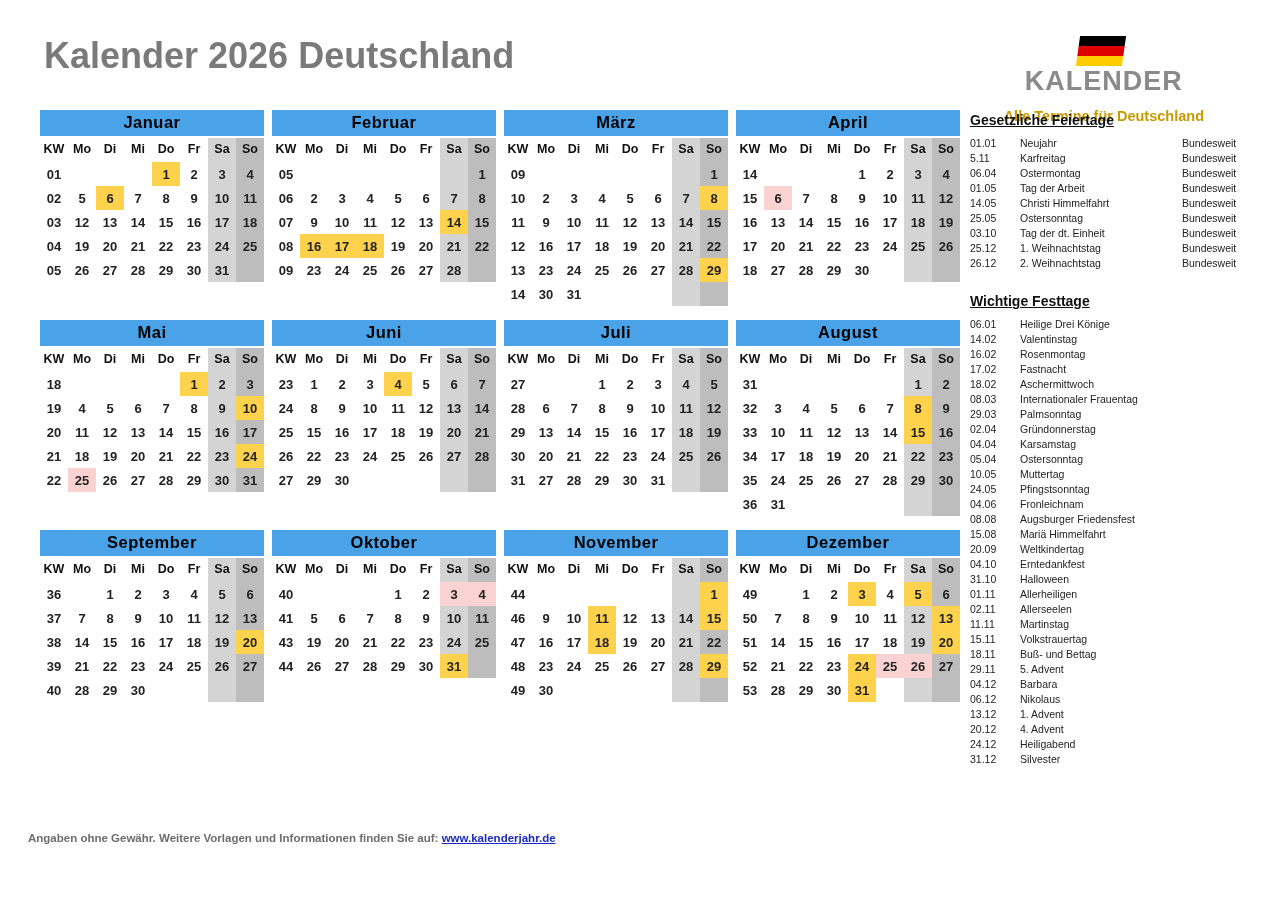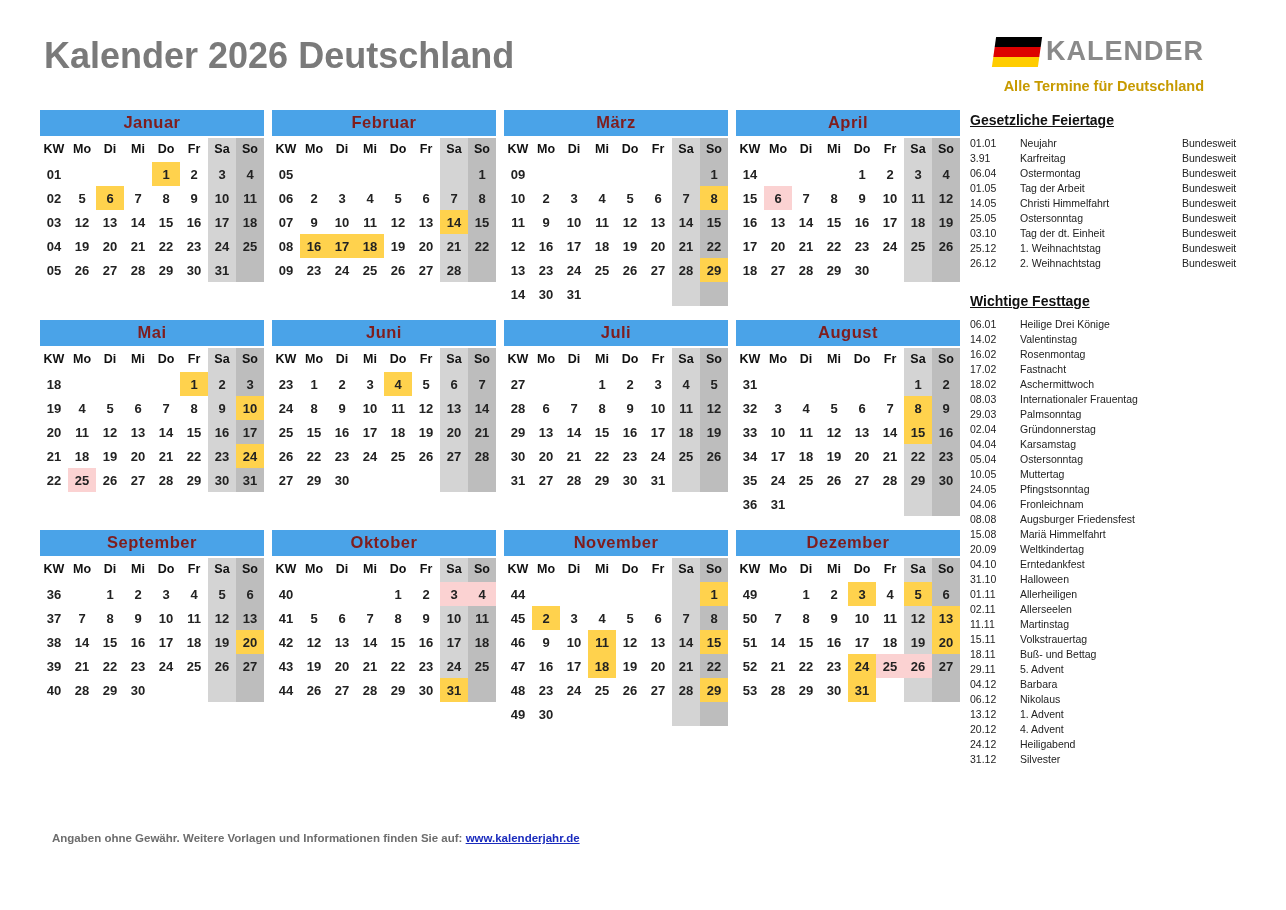--- a/index.html
+++ b/index.html
@@ -32,20 +32,21 @@
   }
   .logo {
     position: absolute;
     right: 40px; top: 2px;
     text-align: right;
   }
   .logo-row {
     display: flex;
     align-items: center;
     justify-content: flex-end;
+    flex-direction: column;
   }
   .flag {
     width: 46px; height: 30px;
     margin-right: 6px;
     display: inline-block;
     background: linear-gradient(to bottom, #000 0 33.33%, #d00 33.33% 66.66%, #fc0 66.66% 100%);
     transform: skewX(-8deg);
   }
   .logo-word {
     font-size: 27px;
@@ -69,21 +70,21 @@
   .month-row {
     display: flex;
     gap: 8px;
     margin-bottom: 14px;
   }
   .month {
     width: 226px;
   }
   .month-title {
     background: #4aa3e8;
-    color: #7f1d1d;
+    color: #000000;
     font-size: 16.5px;
     font-weight: bold;
     text-align: center;
     padding: 3px 0 4px 0;
     letter-spacing: .5px;
   }
   table.cal {
     width: 100%;
     border-collapse: collapse;
     margin-top: 2px;
@@ -141,21 +142,21 @@
     vertical-align: top;
     line-height: 13px;
   }
   .side td.date { width: 44px; white-space: nowrap; }
   .side td.name { padding-left: 6px; }
   .side td.scope { width: 78px; text-align: left; }
 
   
   .footer {
     position: absolute;
-    left: 52px; bottom: 66px;
+    left: 28px; bottom: 66px;
     font-size: 11.5px;
     color: #6d6d6d;
     font-weight: bold;
   }
   .footer a {
     color: #1a2bbd;
     text-decoration: underline;
     font-weight: bold;
   }
 </style>
@@ -852,30 +853,20 @@
                 <td class="kw">41</td>
                 <td class="">5</td>
                 <td class="">6</td>
                 <td class="">7</td>
                 <td class="">8</td>
                 <td class="">9</td>
                 <td class="sa">10</td>
                 <td class="so">11</td>
               </tr>
               <tr>
-                <td class="kw">42</td>
-                <td class="">12</td>
-                <td class="">13</td>
-                <td class="">14</td>
-                <td class="">15</td>
-                <td class="">16</td>
-                <td class="sa">17</td>
-                <td class="so">18</td>
-              </tr>
-              <tr>
                 <td class="kw">43</td>
                 <td class="">19</td>
                 <td class="">20</td>
                 <td class="">21</td>
                 <td class="">22</td>
                 <td class="">23</td>
                 <td class="sa">24</td>
                 <td class="so">25</td>
               </tr>
               <tr>
@@ -909,30 +900,20 @@
             <tbody>
               <tr>
                 <td class="kw">44</td>
                 <td class="empty"></td>
                 <td class="empty"></td>
                 <td class="empty"></td>
                 <td class="empty"></td>
                 <td class="empty"></td>
                 <td class="sa empty"></td>
                 <td class="so hol">1</td>
-              </tr>
-              <tr>
-                <td class="kw">45</td>
-                <td class="hol">2</td>
-                <td class="">3</td>
-                <td class="">4</td>
-                <td class="">5</td>
-                <td class="">6</td>
-                <td class="sa">7</td>
-                <td class="so">8</td>
               </tr>
               <tr>
                 <td class="kw">46</td>
                 <td class="">9</td>
                 <td class="">10</td>
                 <td class="hol">11</td>
                 <td class="">12</td>
                 <td class="">13</td>
                 <td class="sa">14</td>
                 <td class="so hol">15</td>
@@ -1045,21 +1026,21 @@
   <div class="side">
     <h3>Gesetzliche Feiertage</h3>
     <table>
       <tbody id="holidays-body">
           <tr>
             <td class="date">01.01</td>
             <td class="name">Neujahr</td>
             <td class="scope">Bundesweit</td>
           </tr>
           <tr>
-            <td class="date">3.91</td>
+            <td class="date">5.11</td>
             <td class="name">Karfreitag</td>
             <td class="scope">Bundesweit</td>
           </tr>
           <tr>
             <td class="date">06.04</td>
             <td class="name">Ostermontag</td>
             <td class="scope">Bundesweit</td>
           </tr>
           <tr>
             <td class="date">01.05</td>

